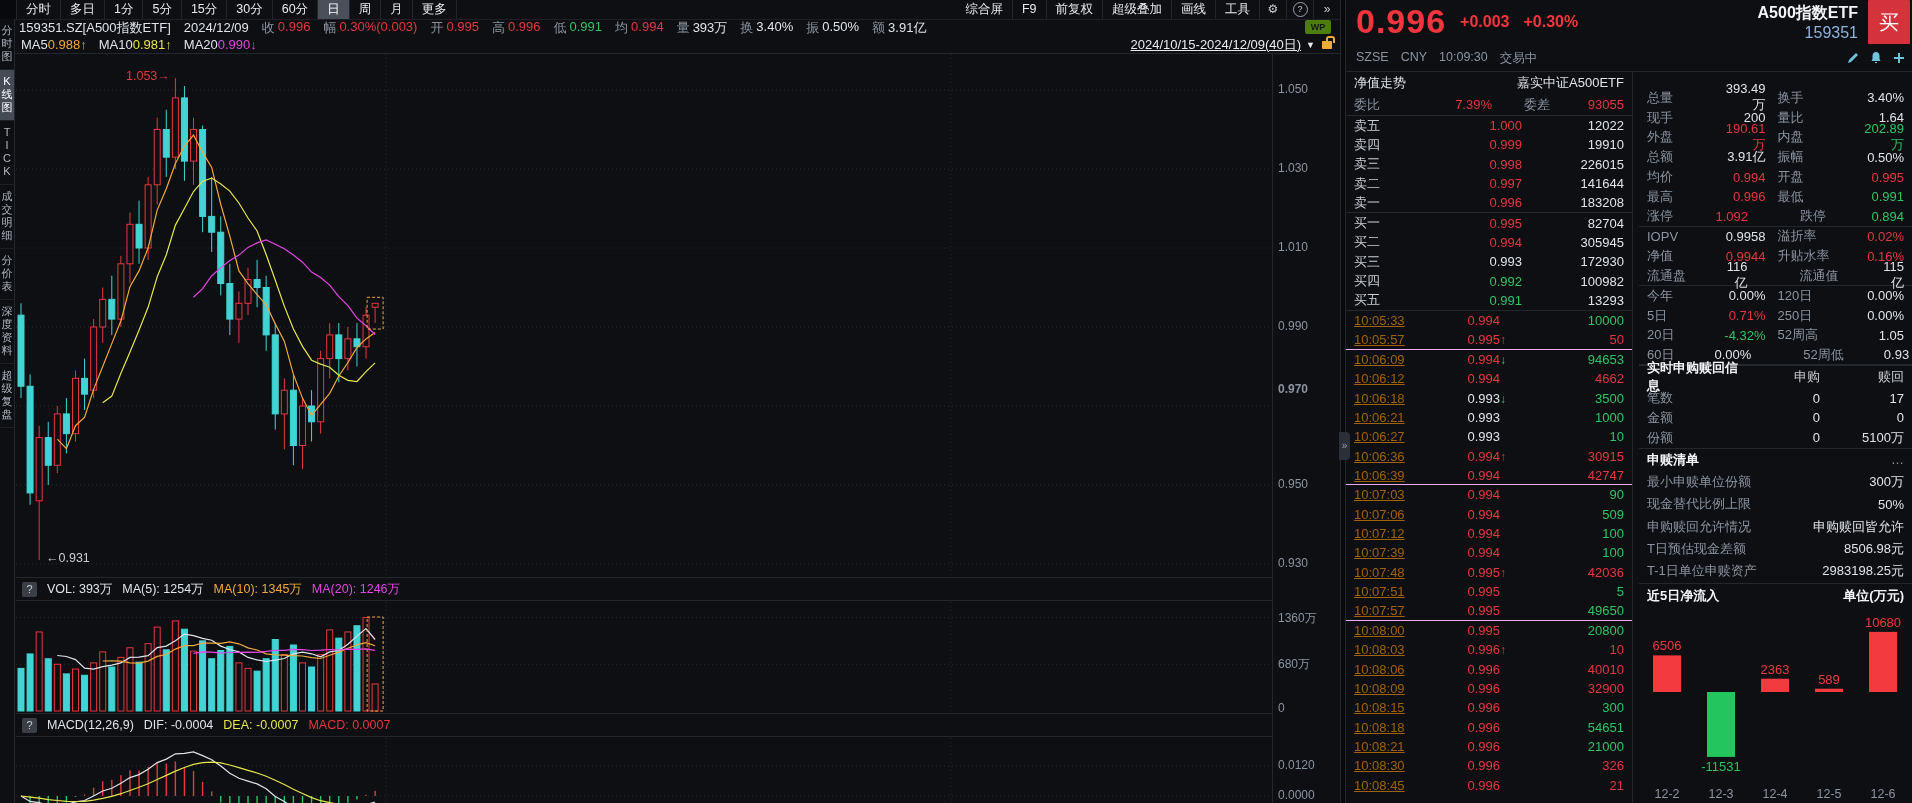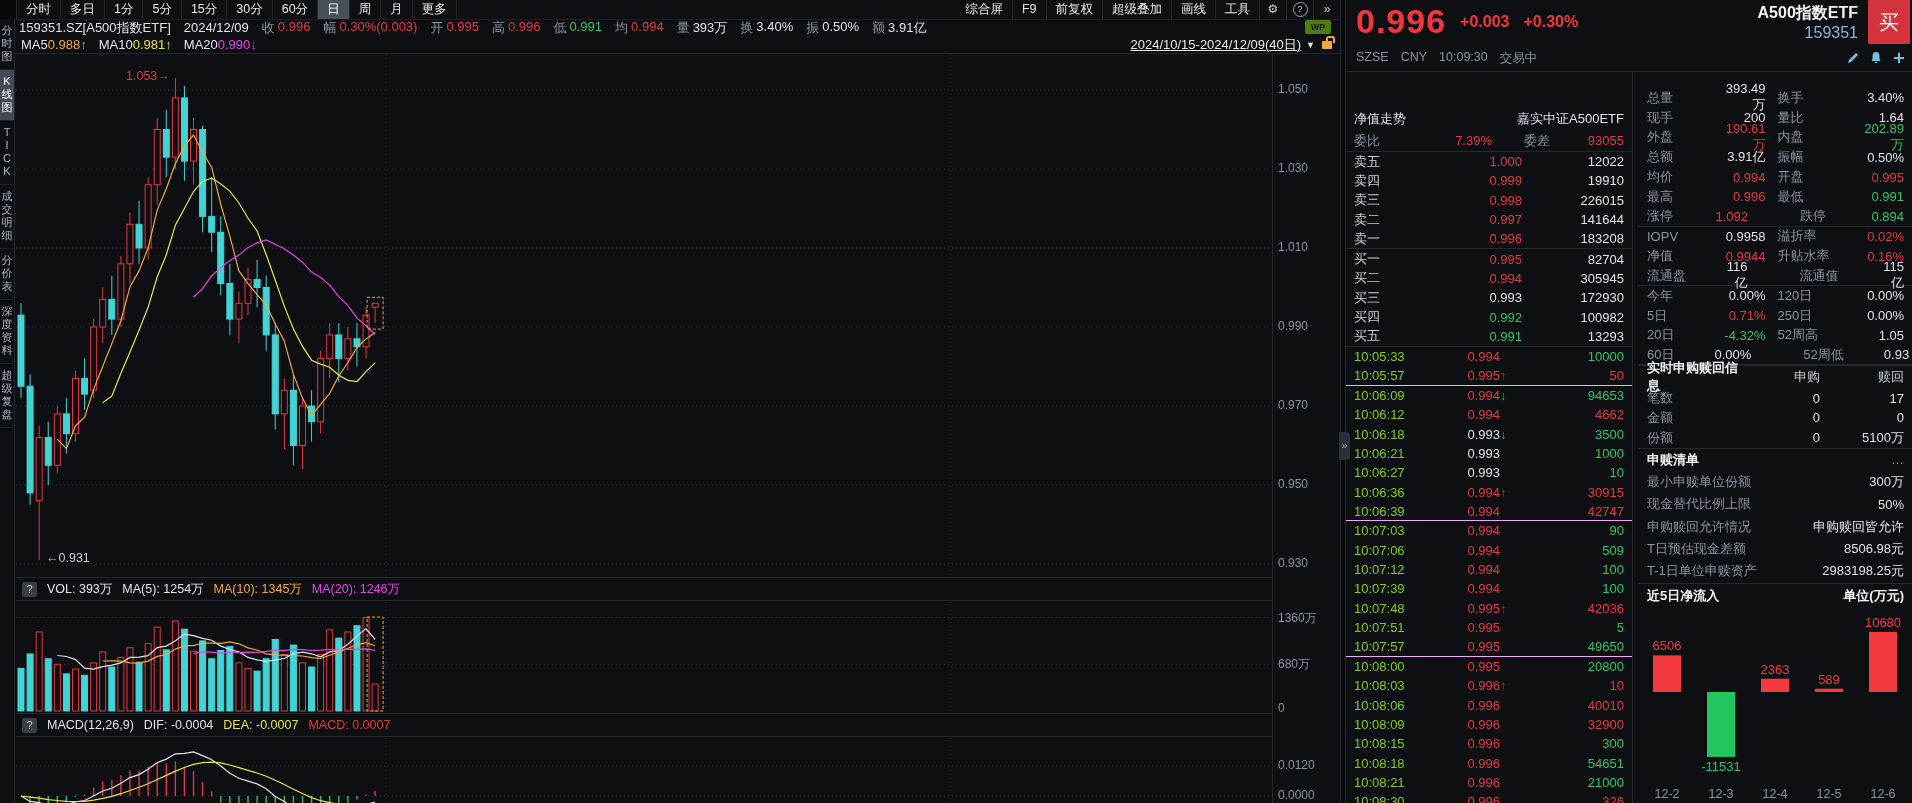--- a/index.html
+++ b/index.html
@@ -61,34 +61,34 @@
   .qp-title .nm{font-size:16px;font-weight:bold;color:#f2f4f8;}
   .qp-title .cd{font-size:16px;color:#8fb2dc;}
   .buy-btn{position:absolute;top:0;right:2px;width:42px;height:44px;background:#d5333b;color:#fff;
     font-size:20px;display:flex;align-items:center;justify-content:center;border-radius:1px;}
   .qp-sub{position:absolute;left:10px;top:50px;color:#8b94a1;font-size:12.5px;display:flex;gap:12px;}
   .qp-icons{position:absolute;top:51px;right:6px;display:flex;gap:9px;align-items:center;}
   .qp-body{position:absolute;left:0;top:71px;right:0;bottom:0;border-top:1px solid #23272e;}
   .qp-left{position:absolute;left:0;top:0;width:286px;bottom:0;}
   .qp-vline{position:absolute;left:286px;top:0;bottom:0;width:1px;background:#23272e;}
   .qp-right{position:absolute;left:293px;top:16px;width:273px;bottom:0;}
-  .navrow{height:22px;display:flex;align-items:center;padding:0 8px;justify-content:space-between;margin-top:36px;}
+  .navrow{height:22px;display:flex;align-items:center;padding:0 8px;justify-content:space-between;}
   .weibirow{height:22px;display:flex;align-items:center;padding:0 8px;border-bottom:1px solid #23272e;box-sizing:border-box;}
   .weibirow .wl{color:#8b94a1;width:52px;}
   .weibirow .wv1{width:86px;text-align:right;}
   .weibirow .wl2{color:#8b94a1;width:58px;text-align:right;}
   .weibirow .wv2{flex:1;text-align:right;}
   .qrow{height:19.3px;display:flex;align-items:center;padding:0 8px;font-size:13px;}
   .qrow .ql{width:56px;color:#c8cdd4;}
   .qrow .qp2{width:112px;text-align:right;}
   .qrow .qv{flex:1;text-align:right;color:#dfe3ea;}
   .obsep{border-top:1px solid #23272e;}
   .trow{height:19.36px;display:flex;align-items:center;padding:0 8px;font-size:13px;}
   .trow.sep{border-bottom:1px solid #f0abfc;box-sizing:border-box;}
-  .trow .tt{width:72px;color:#84cc16;}
+  .trow .tt{width:72px;color:#a16207;text-decoration:underline;}
   .trow .tp{width:86px;text-align:right;}
   .trow .tarr{display:inline-block;width:12px;text-align:left;font-size:12px;}
   .trow .tv{flex:1;text-align:right;}
   .srow{height:19.8px;display:flex;align-items:center;padding:0 8px;font-size:13px;}
   .srow.sep{border-bottom:1px solid #23272e;box-sizing:border-box;gap:40px;}
   .srow .sl{width:76px;color:#8b94a1;white-space:nowrap;}
   .srow .sv{width:60px;flex:1;text-align:right;}
   .srow .sl2{width:84px;margin-left:12px;color:#8b94a1;white-space:nowrap;}
   .srow .sv2{flex:1;text-align:right;}
   .sechead{height:22px;display:flex;align-items:center;padding:0 8px;border-top:1px solid #23272e;font-size:13px;}
@@ -451,21 +451,21 @@
     </div>
     <div class="hi-label" id="hi-label">1.053→</div>
     <div class="lo-label" id="lo-label">←0.931</div>
   </div>
 
   <div class="axis-col" id="axis-col">
       <div class="axlabel" style="top: 28px;">1.050</div>
       <div class="axlabel" style="top: 107px;">1.030</div>
       <div class="axlabel" style="top: 186px;">1.010</div>
       <div class="axlabel" style="top: 265px;">0.990</div>
-      <div class="axlabel" style="top: 344px;">0.970</div>
+      <div class="axlabel" style="top: 328px; font-weight: bold;">0.970</div>
       <div class="axlabel" style="top: 423px;">0.950</div>
       <div class="axlabel" style="top: 502px;">0.930</div>
       <div class="axlabel" style="top: 555.5px;">1360万</div>
       <div class="axlabel" style="top: 602.3px;">680万</div>
       <div class="axlabel" style="top: 647px;">0</div>
       <div class="axlabel" style="top: 704px;">0.0120</div>
       <div class="axlabel" style="top: 734px;">0.0000</div>
     </div>
 
   <div class="vdiv"></div>

